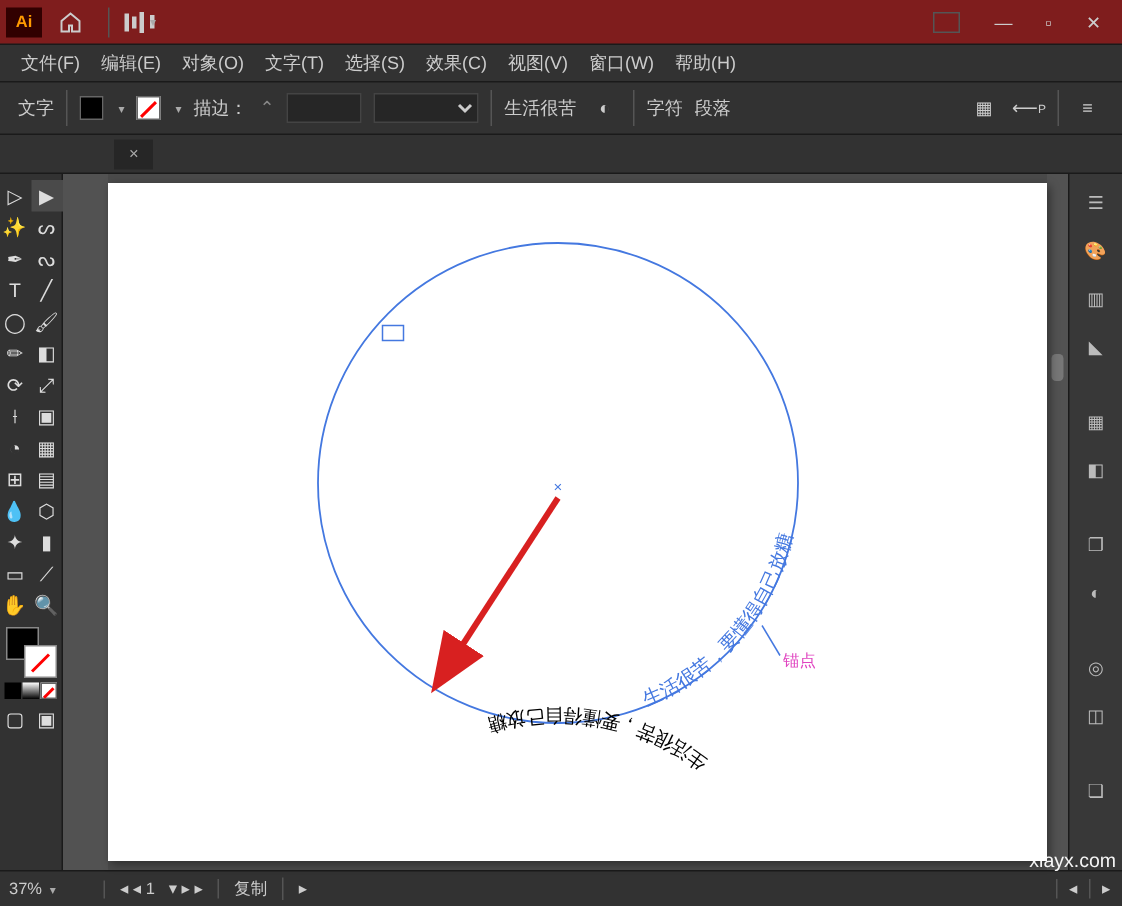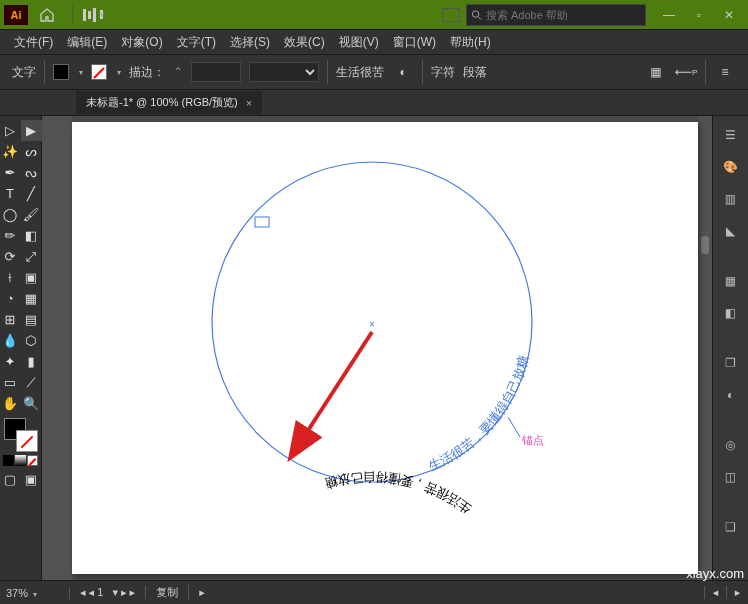--- a/index.html
+++ b/index.html
@@ -1,17 +1,17 @@
 <!DOCTYPE html>
 <html><head>
 <meta charset="utf-8">
 <style>
 * { margin: 0; padding: 0; box-sizing: border-box; user-select: none; }
 body { width: 748px; height: 604px; background: #323232; font-family: "Microsoft YaHei", sans-serif; font-size: 12px; color: #ccc; overflow: hidden; position: relative; }
-.titlebar { height: 30px; background: #4d7c0f; display: flex; align-items: center; padding: 0 4px; border-bottom: 1px solid #1a1a1a; }
+.titlebar { height: 30px; background: #7f1d1d; display: flex; align-items: center; padding: 0 4px; border-bottom: 1px solid #1a1a1a; }
 .ai-logo { width: 24px; height: 20px; background: #310000; color: #ff9a00; font-weight: bold; font-size: 11px; display: flex; align-items: center; justify-content: center; margin-right: 6px; }
 .home-icon { width: 26px; height: 22px; display: flex; align-items: center; justify-content: center; color: #ccc; margin-right: 6px; }
 .title-divider { width: 1px; height: 20px; background: #555; margin: 0 6px; }
 .bar-icon { width: 24px; height: 16px; display: flex; align-items: center; gap: 2px; padding-left: 4px; }
 .bar-icon span { display: inline-block; background: #ccc; width: 3px; }
 .spacer { flex: 1; }
 .search-box { display: flex; align-items: center; background: #262626; border: 1px solid #444; height: 22px; padding: 0 4px; width: 180px; }
 .search-box input { background: transparent; border: none; color: #aaa; font-size: 11px; outline: none; width: 100%; margin-left: 4px; }
 .win-controls { display: flex; margin-left: 8px; }
 .win-btn { width: 30px; height: 24px; display: flex; align-items: center; justify-content: center; color: #ccc; }
@@ -70,27 +70,20 @@
   </div>
   <div class="title-divider"></div>
   <div class="bar-icon">
     <span style="height:12px"></span>
       <span style="height:8px"></span>
       <span style="height:14px"></span>
     <span class="dropdown-arrow">▾</span>
   </div>
   <div class="spacer"></div>
   <div class="icon-btn" style="border:1px solid #555;width:18px;height:14px;margin-right:6px"></div>
-  <div class="search-box">
-    <svg width="12" height="12" viewBox="0 0 12 12">
-        <circle cx="5" cy="5" r="3.5" fill="none" stroke="#aaa"></circle>
-        <line x1="8" y1="8" x2="11" y2="11" stroke="#aaa"></line>
-      </svg>
-    <input placeholder="搜索 Adobe 帮助" style="">
-  </div>
   <div class="win-controls">
     <div class="win-btn">—</div>
     <div class="win-btn">▫</div>
     <div class="win-btn">✕</div>
   </div>
 </div>
 
 <div class="menubar">
   <div class="menu-item">文件(F)</div>
   <div class="menu-item">编辑(E)</div>
@@ -122,21 +115,20 @@
   <span class="opt-label">段落</span>
   <div class="spacer"></div>
   <div class="icon-btn">▦</div>
   <div class="icon-btn">⟵<span style="font-size:8px">P</span></div>
   <div class="opt-sep"></div>
   <div class="icon-btn">≡</div>
 </div>
 
 <div class="doc-tab-bar">
   <div class="doc-tab">
-    <span>未标题-1* @ 100% (RGB/预览)</span>
     <span class="close">×</span>
   </div>
 </div>
 
 <div class="main">
 
   <div class="toolbox">
     <div class="tool-row">
         <div class="tool">▷</div>
         <div class="tool active">▶</div>

